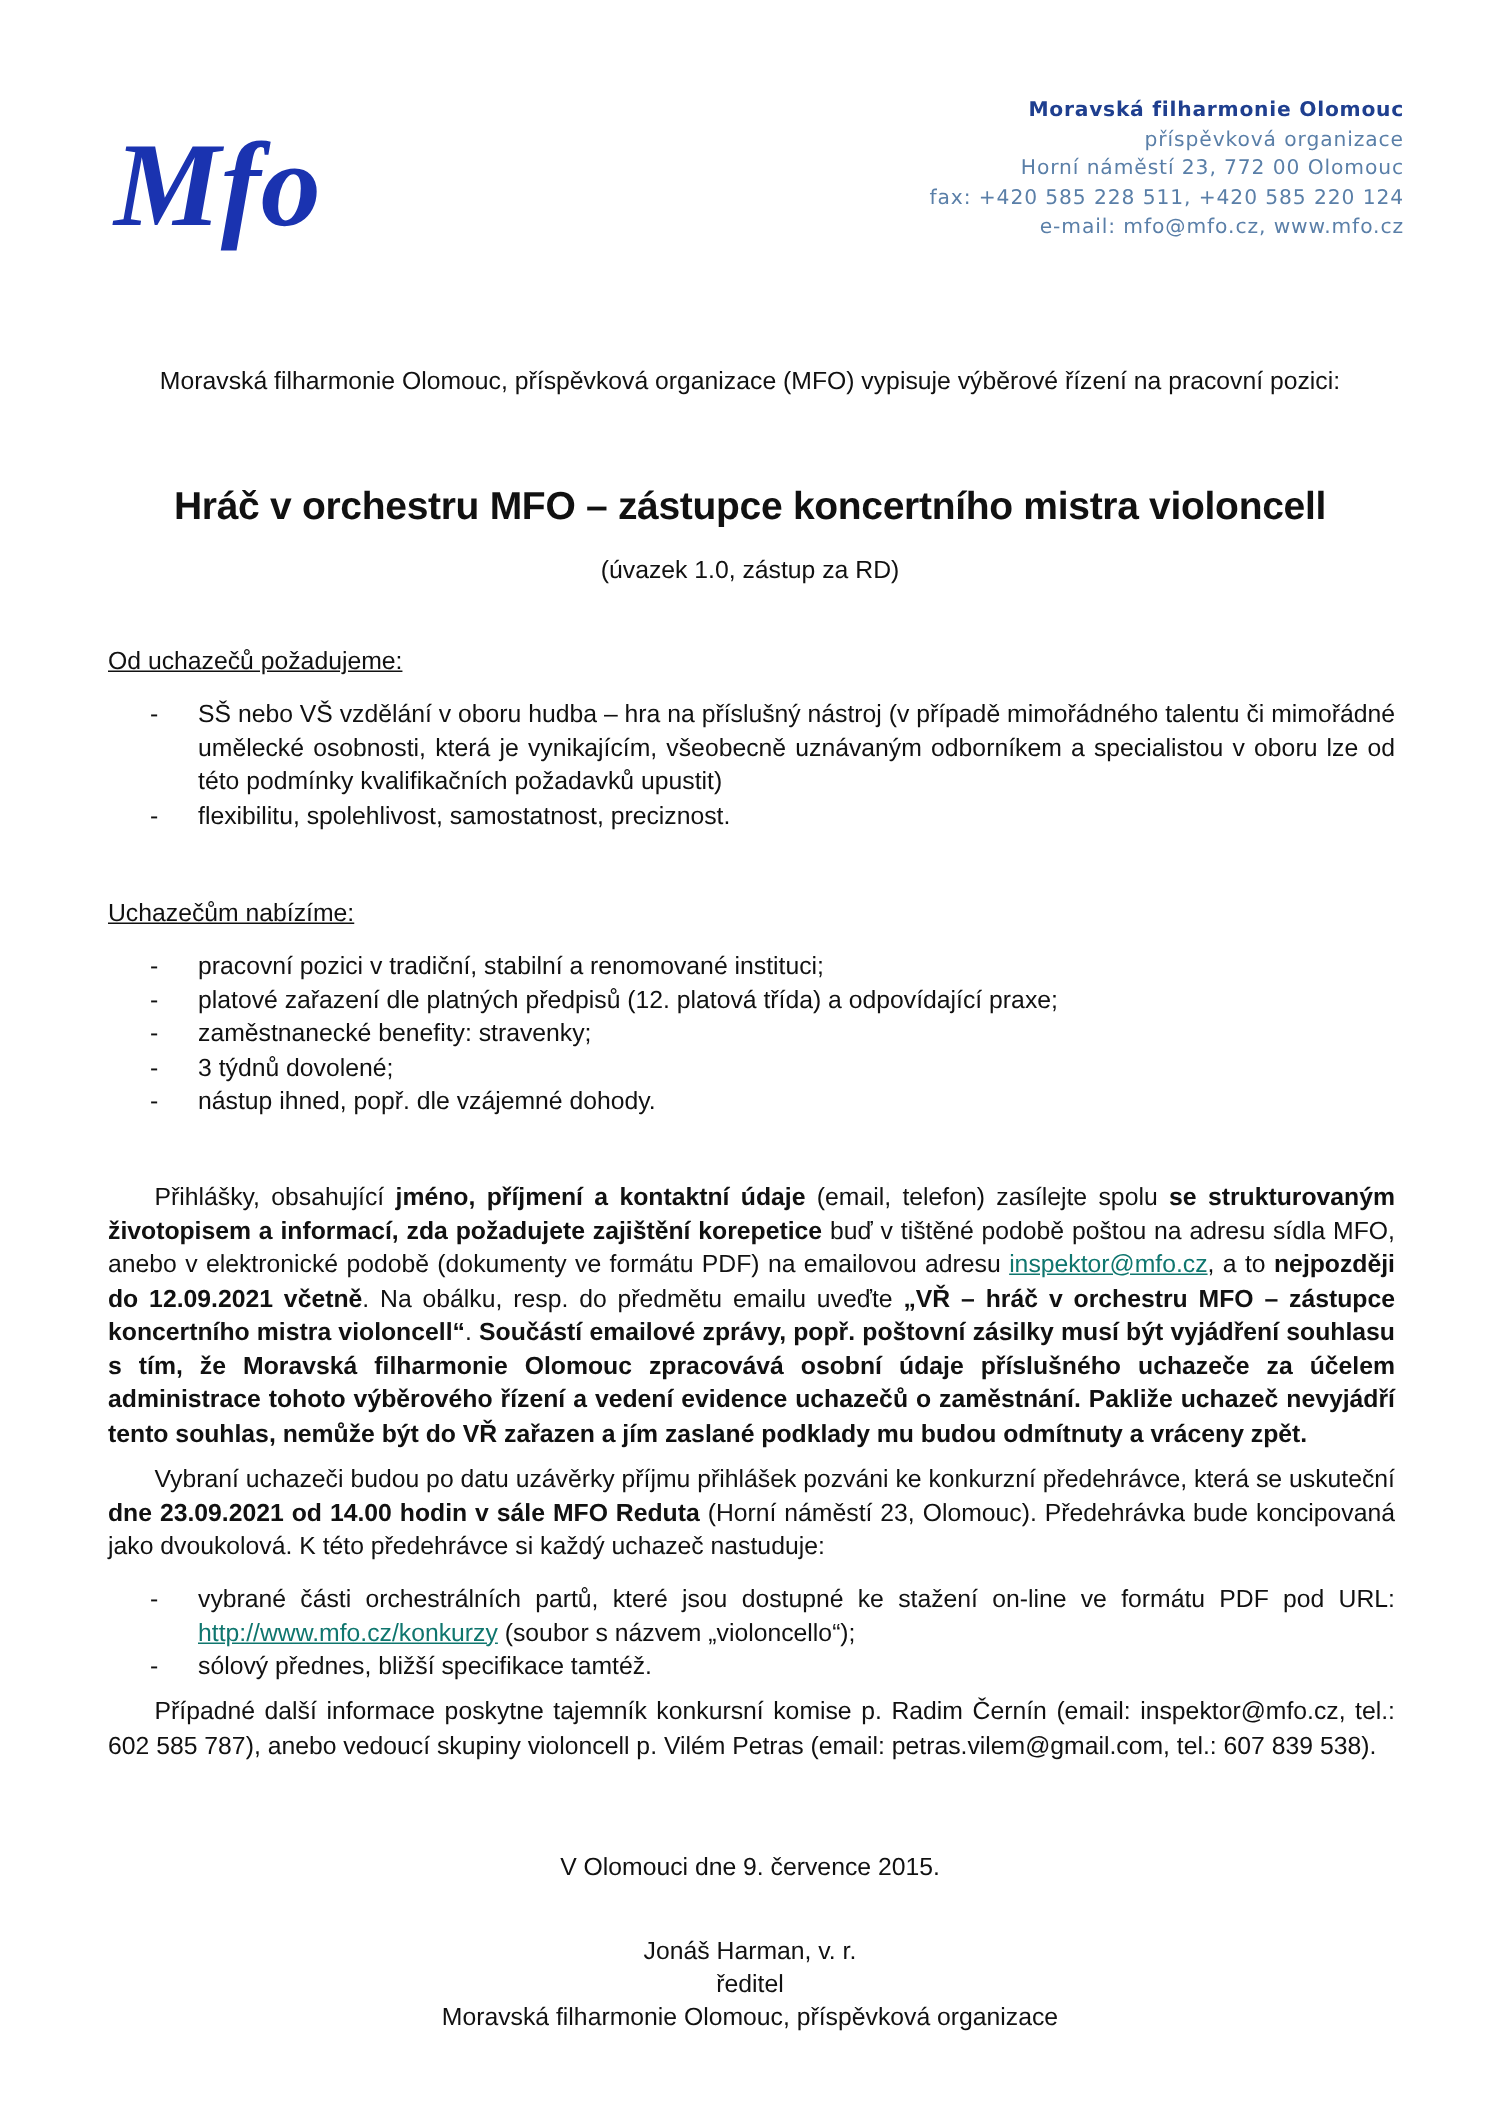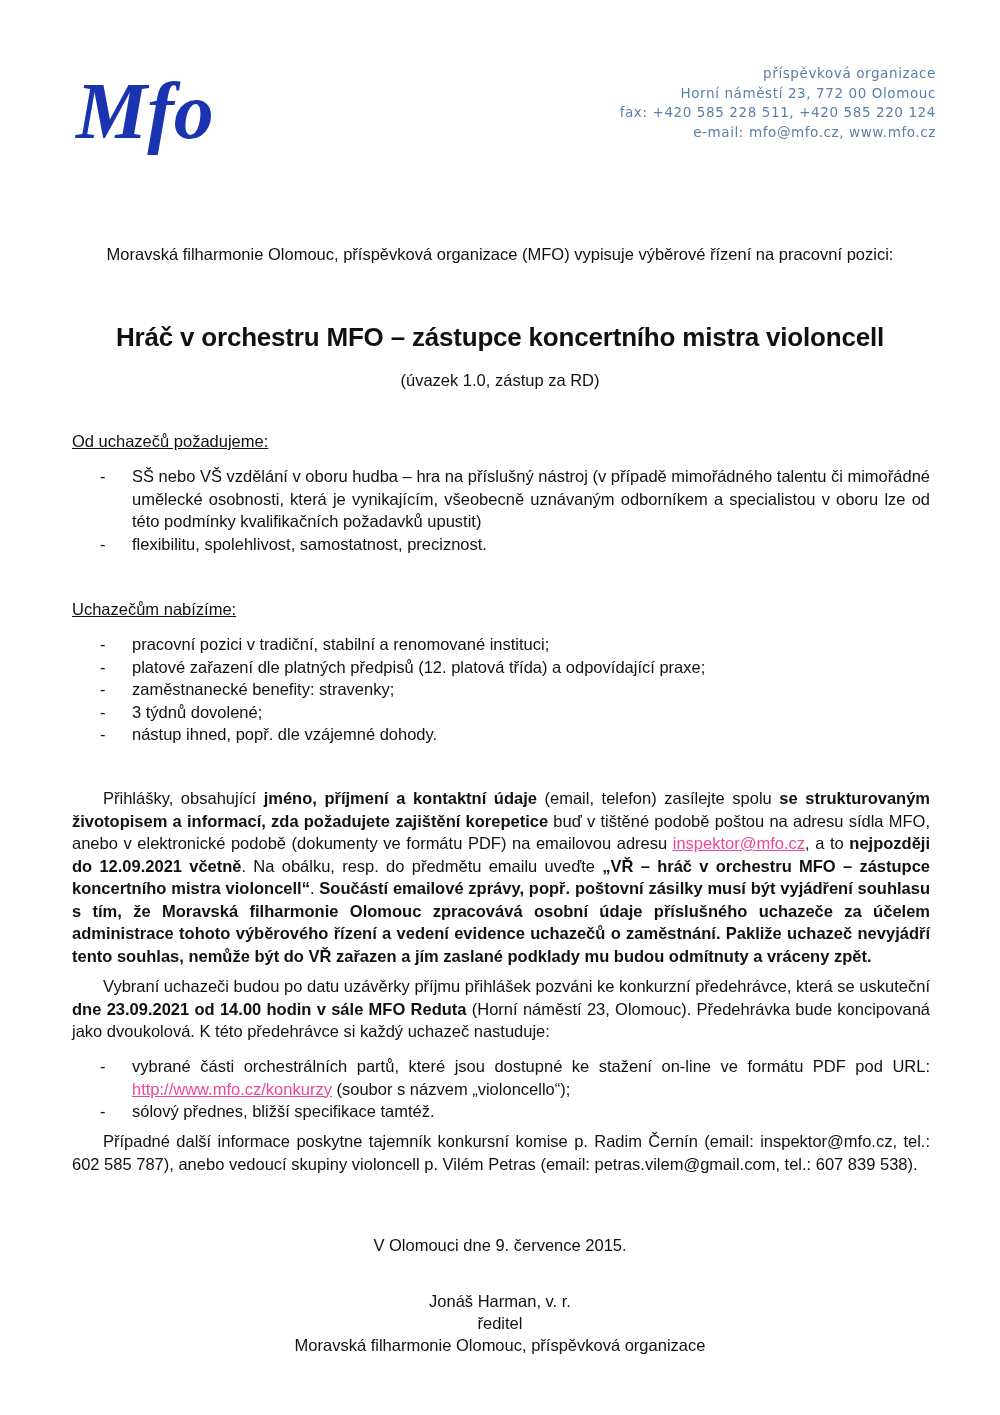--- a/index.html
+++ b/index.html
@@ -1,47 +1,48 @@
 <!DOCTYPE html>
 <html><head>
 <meta charset="utf-8">
 <style>
   html, body { margin: 0; padding: 0; background: #ffffff; }
   body { width: 1000px; height: 1415px; position: relative; overflow: hidden;
          font-family: "Liberation Sans", sans-serif; color: #111; }
-  .logo { position: absolute; left: 72px; top: 50px; width: 160px; height: 130px; text-align: right; }
+  .logo { position: absolute; left: 72px; top: 62px; width: 160px; height: 130px; text-align: right; }
   .letterhead { position: absolute; right: 64px; top: 64px; text-align: right;
                 font-family: "DejaVu Sans", sans-serif; font-size: 13.5px; line-height: 19.5px;
                 color: #5a7fa8; letter-spacing: 0.6px; }
   .letterhead .org { color: #1f3f8f; font-weight: bold; font-size: 13.5px; letter-spacing: 0.5px; }
   .intro { position: absolute; left: 0; right: 0; top: 245px; text-align: center; font-size: 16.5px; }
   .title { position: absolute; left: 0; right: 0; top: 322px; text-align: center;
            font-size: 26px; font-weight: bold; letter-spacing: -0.2px; }
   .subtitle { position: absolute; left: 0; right: 0; top: 371px; text-align: center; font-size: 16.5px; }
   .section-head { position: absolute; left: 72px; font-size: 16.5px; text-decoration: underline; }
   ul.dash { position: absolute; left: 72px; width: 858px; margin: 0; padding: 0; list-style: none;
             font-size: 16.5px; line-height: 22.5px; }
   ul.dash li { position: relative; padding-left: 60px; text-align: justify; }
   ul.dash li::before { content: "-"; position: absolute; left: 28px; top: 0; }
   .para { position: absolute; left: 72px; width: 858px; font-size: 16.5px; line-height: 22.5px;
           text-align: justify; text-indent: 31px; }
   .para b { font-weight: bold; }
-  a.link { color: #ec4899; text-decoration: underline; }
+  a.link { color: #0f766e; text-decoration: underline; }
   .center { position: absolute; left: 0; right: 0; text-align: center; font-size: 16.5px; line-height: 22.5px; }
 </style>
 </head>
 <body>
 
 <div class="logo">
   <svg width="160" height="130" viewBox="0 0 160 130">
     <text x="4" y="88" font-family="Liberation Serif, serif" font-style="italic" font-weight="bold" font-size="80" fill="#1a33b0">Mfo</text>
   </svg>
 </div>
 
 <div class="letterhead">
+  <div class="org">Moravská filharmonie Olomouc</div>
   <div>příspěvková organizace</div>
   <div>Horní náměstí 23, 772 00 Olomouc</div>
   <div>fax: +420 585 228 511, +420 585 220 124</div>
   <div>e-mail: mfo@mfo.cz, www.mfo.cz</div>
 </div>
 
 <div class="intro">Moravská filharmonie Olomouc, příspěvková organizace (MFO) vypisuje výběrové řízení na pracovní pozici:</div>
 <div class="title">Hráč v orchestru MFO – zástupce koncertního mistra violoncell</div>
 <div class="subtitle">(úvazek 1.0, zástup za RD)</div>
 

